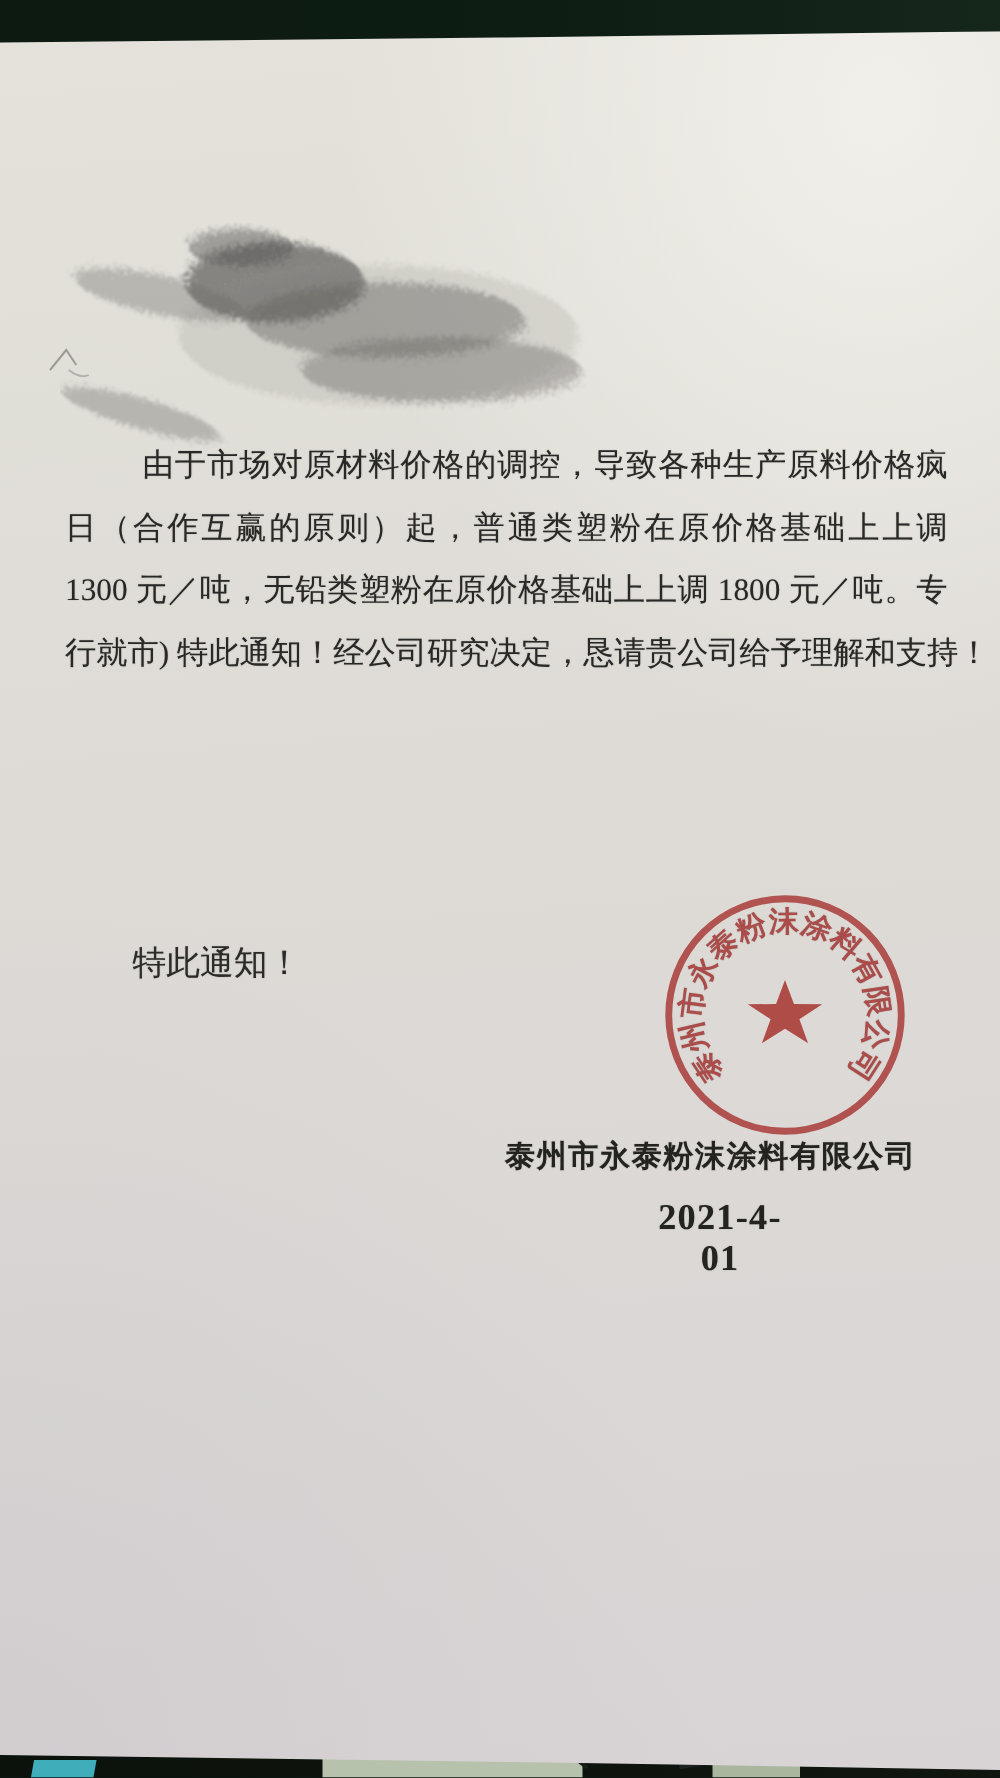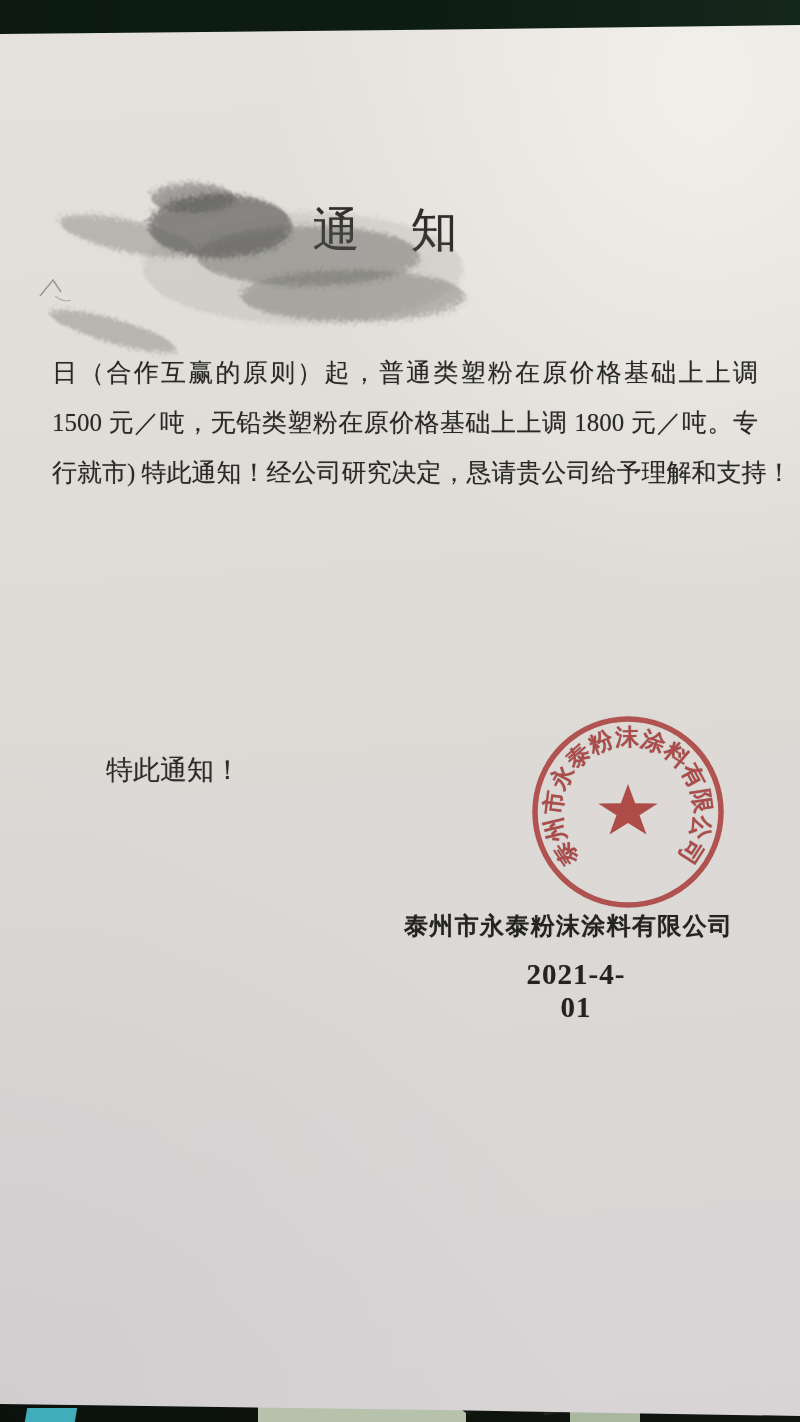--- a/index.html
+++ b/index.html
@@ -81,21 +81,20 @@
   <div class="desk-bottom">
     <div class="patch patch-teal"></div>
     <div class="patch patch-sage-1"></div>
     <div class="patch patch-sage-2"></div>
     <div class="patch cable-a"></div>
     <div class="patch cable-b"></div>
   </div>
 
   <div class="paper">
 
-    <div class="title">通　知</div>
 
     <svg class="smudge" viewBox="0 0 444 184" xmlns="http://www.w3.org/2000/svg">
       <defs>
         <filter id="grain" x="-20%" y="-20%" width="140%" height="140%">
           <feTurbulence type="fractalNoise" baseFrequency="0.5" numOctaves="3" result="n"></feTurbulence>
           <feDisplacementMap in="SourceGraphic" in2="n" scale="22" result="d"></feDisplacementMap>
           <feGaussianBlur in="d" stdDeviation="1.1" result="b"></feGaussianBlur>
           <feComponentTransfer in="b">
               <feFuncA type="linear" slope="0.9"></feFuncA>
             </feComponentTransfer>
@@ -111,22 +110,23 @@
         <ellipse cx="255" cy="90" rx="160" ry="56" fill="#6a6862" opacity="0.16"></ellipse>
       </g>
     </svg>
 
     <svg class="pencil-mark" viewBox="0 0 48 44" xmlns="http://www.w3.org/2000/svg">
       <path d="M6 28 L19 12 L27 24" fill="none" stroke="#85837e" stroke-width="1.6" opacity="0.75"></path>
       <path d="M21 28 q 9 7 16 4" fill="none" stroke="#918f8a" stroke-width="1.3" opacity="0.6"></path>
     </svg>
 
     <div class="body-text">
+      <div class="bline indent">由于市场对原材料价格的调控，导致各种生产原料价格疯</div>
       <div class="bline">日（合作互赢的原则）起，普通类塑粉在原价格基础上上调</div>
-      <div class="bline">1500 元／吨，无铅类塑粉在原价格基础上上调 1800 元／吨。专</div>
+      <div class="bline">1300 元／吨，无铅类塑粉在原价格基础上上调 1800 元／吨。专</div>
       <div class="bline">行就市) 特此通知！经公司研究决定，恳请贵公司给予理解和支持！</div>
     </div>
 
     <div class="closing">特此通知！</div>
 
     <svg class="seal" viewBox="0 0 200 204" xmlns="http://www.w3.org/2000/svg">
       <defs>
         <path id="sealArc" d="M -48 46.7 A 67 67 0 1 1 48 46.7" fill="none"></path>
       </defs>
       <g transform="translate(100,102)">

